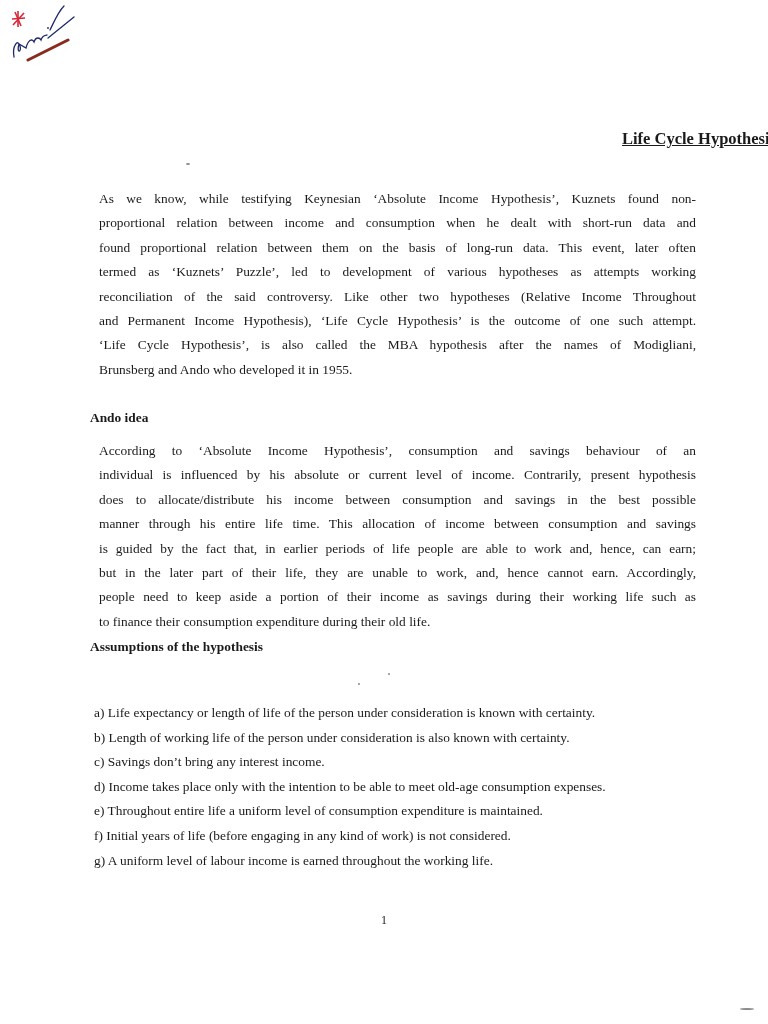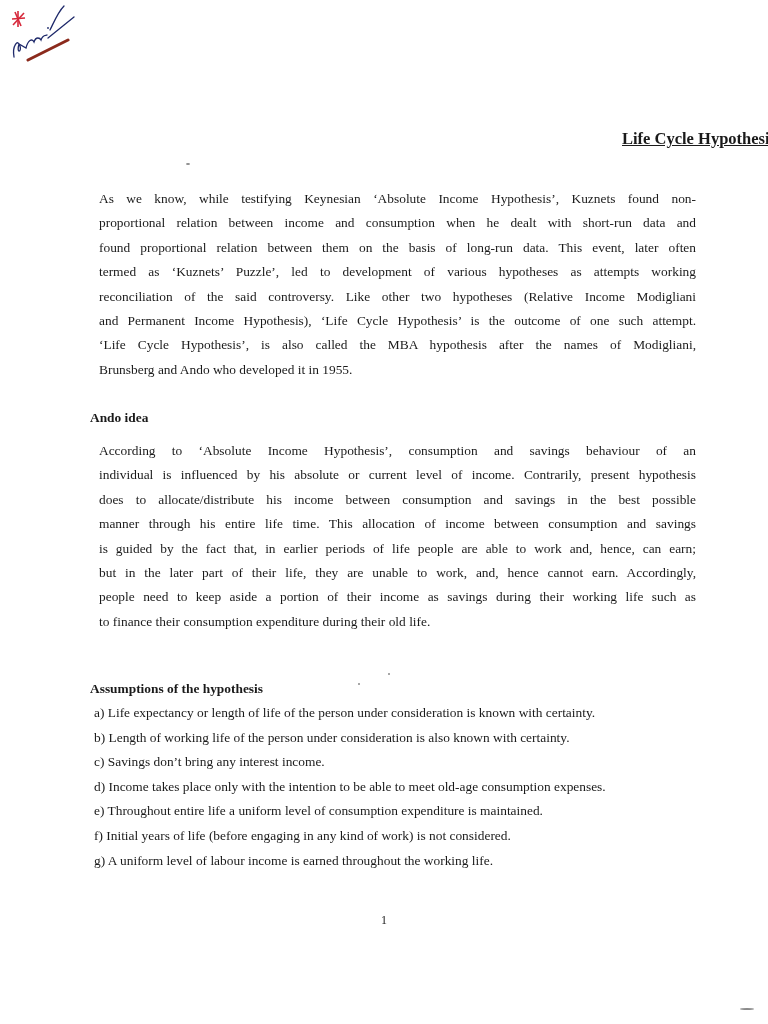--- a/index.html
+++ b/index.html
@@ -36,40 +36,40 @@
 
 <h1 class="title">Life Cycle Hypothesis</h1>
 
 <span class="speck" style="left:186px;top:163px;width:4px;height:2px;"></span>
 
 <div class="para" style="top:178px;">
   <span class="ln">As we know, while testifying Keynesian ‘Absolute Income Hypothesis’, Kuznets found non-</span>
   <span class="ln">proportional relation between income and consumption when he dealt with short-run data and</span>
   <span class="ln">found proportional relation between them on the basis of long-run data. This event, later often</span>
   <span class="ln">termed as ‘Kuznets’ Puzzle’, led to development of various hypotheses as attempts working</span>
-  <span class="ln">reconciliation of the said controversy. Like other two hypotheses (Relative Income Modigliani</span>
+  <span class="ln">reconciliation of the said controversy. Like other two hypotheses (Relative Income Throughout</span>
   <span class="ln">and Permanent Income Hypothesis), ‘Life Cycle Hypothesis’ is the outcome of one such attempt.</span>
   <span class="ln">‘Life Cycle Hypothesis’, is also called the MBA hypothesis after the names of Modigliani,</span>
   <span class="ln last">Brunsberg and Ando who developed it in 1955.</span>
 </div>
 
 <h2 class="heading" style="top:410px;">Ando idea</h2>
 
 <div class="para" style="top:430px;">
   <span class="ln">According to ‘Absolute Income Hypothesis’, consumption and savings behaviour of an</span>
   <span class="ln">individual is influenced by his absolute or current level of income. Contrarily, present hypothesis</span>
   <span class="ln">does to allocate/distribute his income between consumption and savings in the best possible</span>
   <span class="ln">manner through his entire life time. This allocation of income between consumption and savings</span>
   <span class="ln">is guided by the fact that, in earlier periods of life people are able to work and, hence, can earn;</span>
   <span class="ln">but in the later part of their life, they are unable to work, and, hence cannot earn. Accordingly,</span>
   <span class="ln">people need to keep aside a portion of their income as savings during their working life such as</span>
   <span class="ln last">to finance their consumption expenditure during their old life.</span>
 </div>
 
-<h2 class="heading" style="top:681px;">Assumptions of the hypothesis</h2>
+<h2 class="heading" style="top:639px;">Assumptions of the hypothesis</h2>
 
 <ul class="list">
   <li>a) Life expectancy or length of life of the person under consideration is known with certainty.</li>
   <li>b) Length of working life of the person under consideration is also known with certainty.</li>
   <li>c) Savings don’t bring any interest income.</li>
   <li>d) Income takes place only with the intention to be able to meet old-age consumption expenses.</li>
   <li>e) Throughout entire life a uniform level of consumption expenditure is maintained.</li>
   <li>f) Initial years of life (before engaging in any kind of work) is not considered.</li>
   <li>g) A uniform level of labour income is earned throughout the working life.</li>
 </ul>

